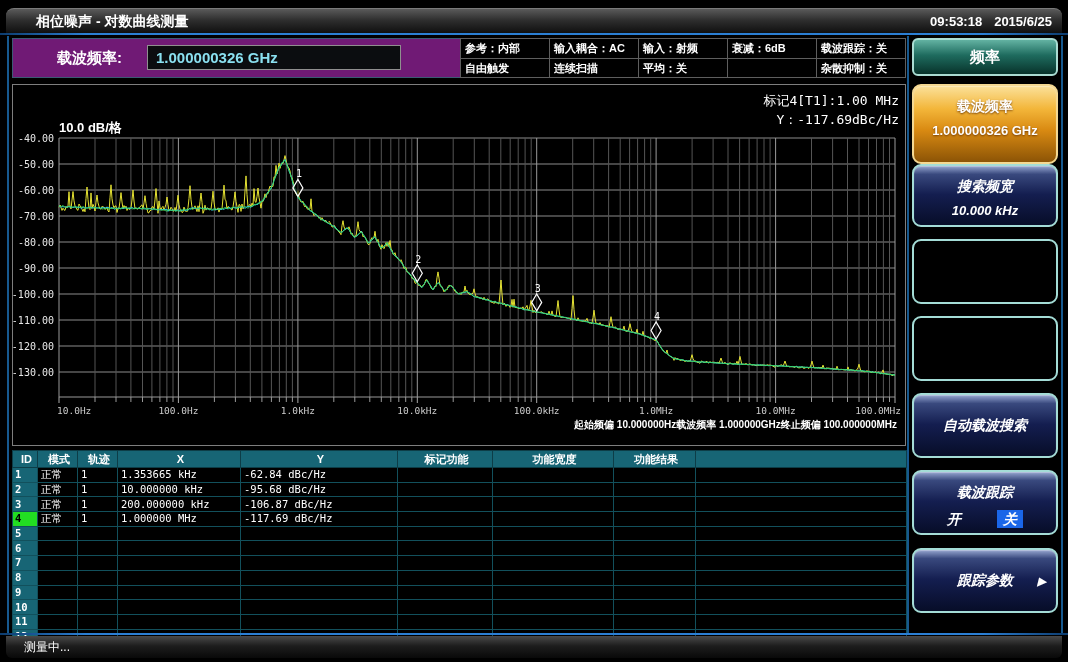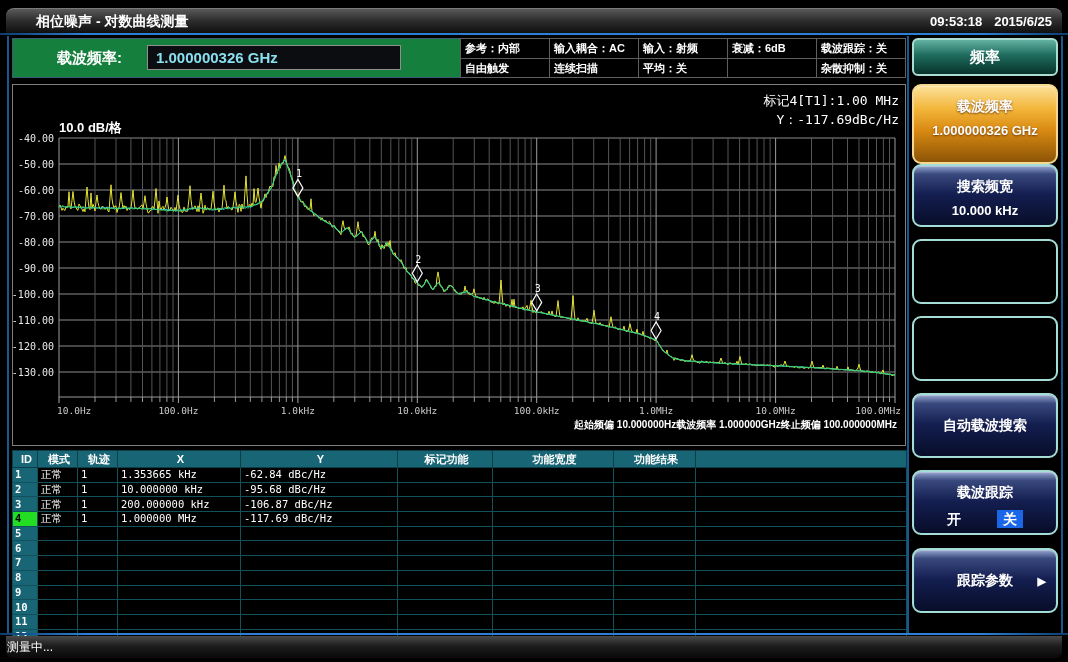--- a/index.html
+++ b/index.html
@@ -12,21 +12,21 @@
   .title-text{position:absolute;left:14px;top:0;line-height:25px;font-size:14px;font-weight:bold;margin-left:16px;}
   .title-time{position:absolute;right:10px;top:0;line-height:25px;font-size:13px;font-weight:bold;}
   .title-time span{margin-left:12px;margin-top:8px;}
   .accent{position:absolute;background:linear-gradient(90deg,#0d3c6e,#2b7fd4 8%,#2b7fd4 92%,#0d3c6e);}
   .accent-top{left:0;right:0;top:33px;height:2px;}
   .accent-bottom{left:0;right:0;bottom:27px;height:2px;}
   .edge{position:absolute;top:36px;height:597px;width:2px;background:#17598f;}
   .edge-left{left:7px;}  .edge-right{right:5px;} .edge-mid{left:907px;}
   
   .carrier-box{position:absolute;left:12px;top:38px;width:532px;height:40px;box-sizing:border-box;
-    border:1px solid #3c5a74;background:#15803d;padding-left:47px;}
+    border:1px solid #3c5a74;background:#701a75;padding-left:47px;}
   .carrier-label{position:absolute;left:44px;top:0;line-height:38px;font-size:15px;font-weight:bold;color:#fff;}
   .carrier-input{position:absolute;left:134px;top:6px;width:254px;height:25px;box-sizing:border-box;
     border:1px solid #8f8f8f;background:#0b0d10;color:#8ae0f0;font-size:15px;font-weight:bold;
     line-height:23px;padding-left:8px;}
   .settings-grid{position:absolute;left:460px;top:38px;width:446px;height:40px;box-sizing:border-box;
     display:grid;grid-template-columns:repeat(5,1fr);grid-auto-rows:1fr;gap:1px;
     background:#5e5e5e;border:1px solid #5e5e5e;}
   .set-cell{background:#000;color:#fff;font-size:11px;font-weight:bold;line-height:18px;padding-left:4px;
     white-space:nowrap;overflow:hidden;}
   
@@ -51,35 +51,35 @@
   .marker-table td.idc{background:#176575;font-weight:bold;padding-left:2px;}
   .marker-table tr.selected td.idc{background:#22dd22;color:#000;}
   
   .menu-header{position:absolute;left:912px;top:38px;width:146px;height:38px;box-sizing:border-box;
     background:linear-gradient(180deg,#63b2a2 0%,#1e6b5e 45%,#08332b 100%);
     border:2px solid #aadcd2;border-radius:6px;color:#fff;font-size:15px;font-weight:bold;
     text-align:center;line-height:33px;}
   .menu-btn{position:absolute;left:912px;width:146px;box-sizing:border-box;border-radius:9px;
     border:2px solid #a4dcd6;color:#fff;font-weight:bold;text-align:center;
     box-shadow:inset 0 1px 1px rgba(255,255,255,0.35);}
-  .menu-btn.navy{background:linear-gradient(180deg,#96a6d0 0%,#39497e 14%,#141e50 48%,#070d28 100%);}
+  .menu-btn.navy{background:linear-gradient(180deg,#96a6d0 0%,#39497e 14%,#141e50 48%,#070d28 100%);font-style:italic;}
   .menu-btn.orange{background:linear-gradient(180deg,#fbe19a 0%,#f3b63a 30%,#d98a12 58%,#8c5406 100%);
     border-color:#f4d892;text-shadow:0 1px 2px rgba(90,40,0,0.8);}
   .menu-btn.empty{background:#000;box-shadow:none;}
   .mb-line1{margin-top:12px;font-size:14px;}
   .mb-line2{margin-top:7px;font-size:13px;}
   .mb-single{font-size:14px;}
   .mb-toggle{margin-top:9px;font-size:14px;}
   .mb-toggle .on{margin-right:36px;}
   .mb-toggle .off{background:#1a66e8;padding:1px 6px;}
   .mb-arrow{position:absolute;right:10px;top:50%;transform:translateY(-50%);font-size:11px;}
   
   .status-bar{position:absolute;left:6px;right:6px;bottom:4px;height:22px;
     background:linear-gradient(180deg,#4a4a4a 0%,#1d1d1d 45%,#090909 100%);
-    border-radius:0 0 6px 6px;color:#fff;font-size:12px;line-height:22px;padding-left:1px;
+    border-radius:0 0 6px 6px;color:#fff;font-size:12px;line-height:22px;padding-left:18px;
     box-sizing:border-box;}
 </style>
 </head>
 <body>
 
 <div id="screen">
   <div class="title-bar">
     <span class="title-text">相位噪声 - 对数曲线测量</span>
     <span class="title-time"><span>09:53:18</span><span>2015/6/25</span></span>
   </div>

